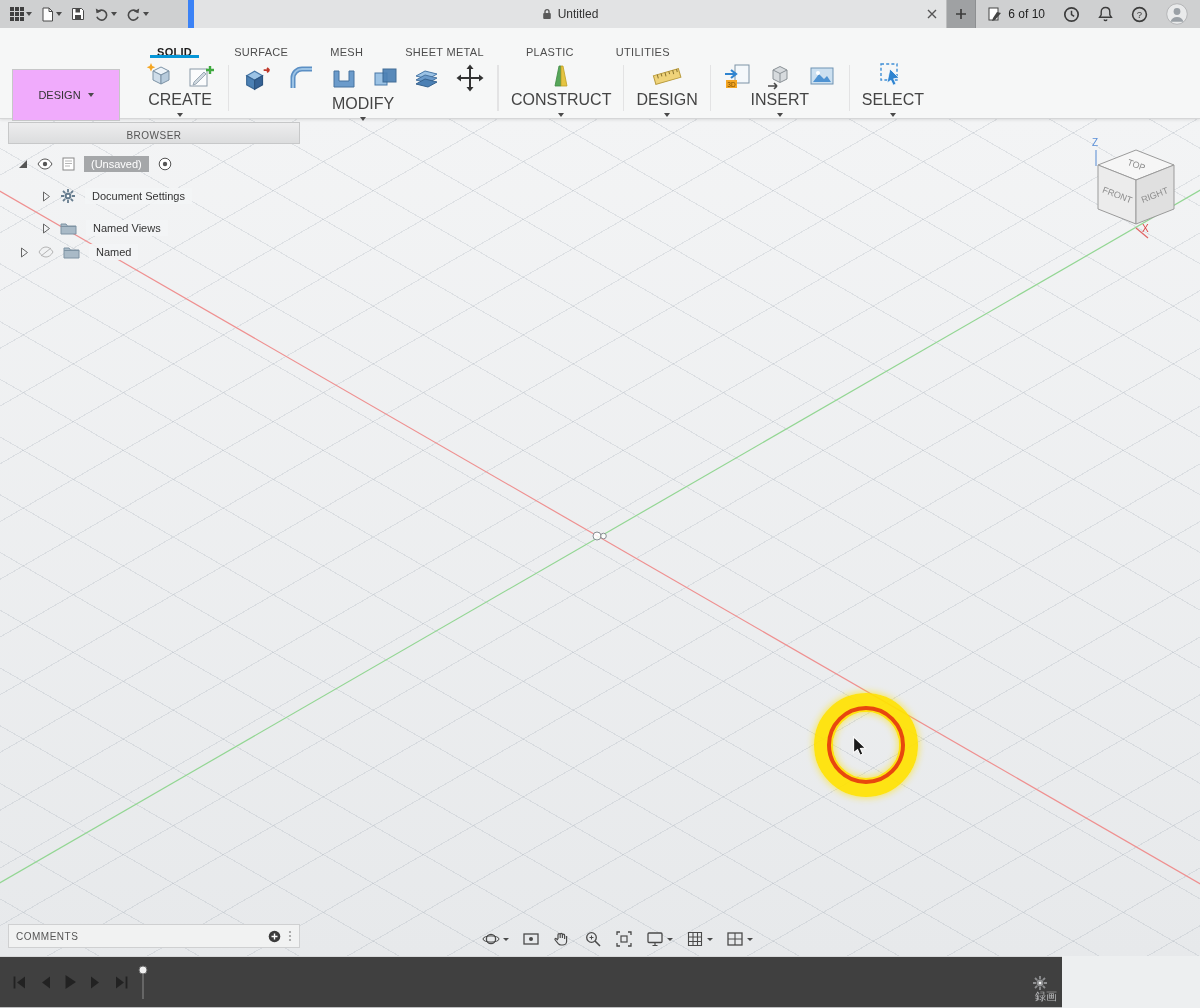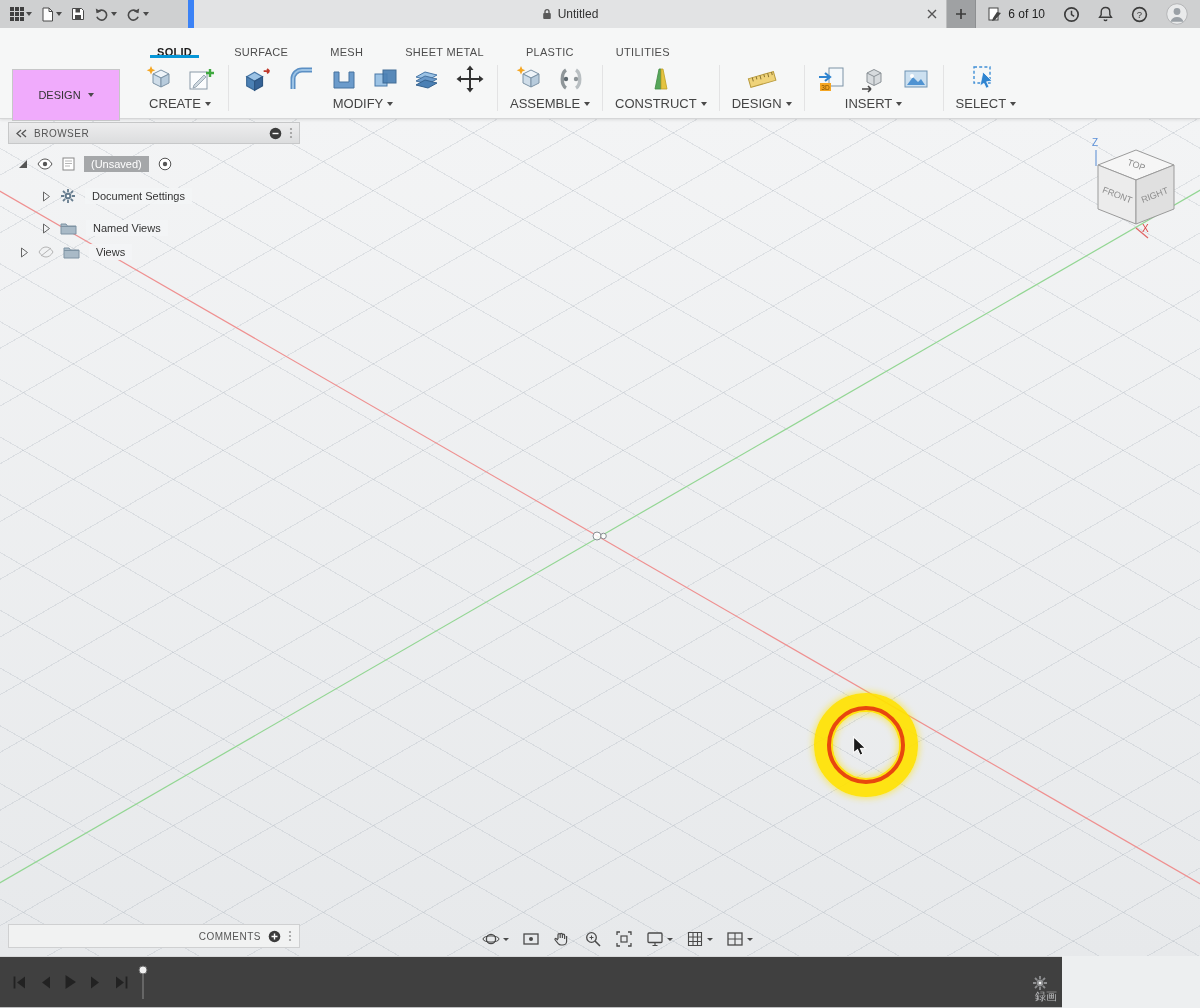--- a/index.html
+++ b/index.html
@@ -24,57 +24,57 @@
   .ribbon{position:absolute;left:0;top:28px;width:1200px;height:90px;background:#f6f7f7;border-bottom:1px solid #d5d6d7;box-shadow:0 1px 3px rgba(0,0,0,.10);z-index:40;}
   .ribbon-tabs{position:absolute;left:0;top:0;height:30px;display:flex;padding-left:136px;}
   .ribbon-tab{display:flex;align-items:flex-end;padding:0 21px;font-size:11px;color:#4d4d4d;letter-spacing:.3px;position:relative;cursor:pointer;}
   .ribbon-tab.active{color:#1a1a1a;font-weight:bold;}
   .ribbon-tab.active::after{content:"";position:absolute;left:14px;right:14px;bottom:0;height:3px;background:#0696d7;}
   .design-btn{position:absolute;left:12px;top:18px;width:106px;height:50px;border:1px solid #c6c7c8;background:#f0abfc;
               display:flex;align-items:center;justify-content:center;gap:7px;font-size:11px;color:#333;cursor:pointer;margin-top:23px;}
   .ribbon-tools{position:absolute;left:0;top:30px;height:60px;display:flex;align-items:stretch;padding-left:132px;}
   .group{display:flex;flex-direction:column;align-items:center;justify-content:space-between;padding:3px 12px 7px;}
   .group-icons{display:flex;align-items:center;gap:12px;height:38px;}
-  .group-label{display:flex;align-items:center;gap:4px;font-size:13px;color:#444;cursor:pointer;}
+  .group-label{display:flex;align-items:center;gap:4px;font-size:16px;color:#444;cursor:pointer;flex-direction:column;}
   .divider{width:1px;background:#e3e3e4;margin:7px 0;}
   .ricon{width:30px;height:30px;cursor:pointer;}
   .ricon.big{width:34px;height:34px;}
 
   
   .canvas{position:absolute;left:0;top:118px;width:1200px;height:838px;background-color:#eef0f1;
     background-image:
       repeating-linear-gradient(30deg, transparent 0 49px, rgba(150,160,172,.22) 49px 50px),
       repeating-linear-gradient(150deg, transparent 0 49px, rgba(150,160,172,.22) 49px 50px),
       linear-gradient(#f3f4f5,#e7e9eb);}
   .axes{position:absolute;left:0;top:0;}
 
   
   .browser{position:absolute;left:8px;top:4px;width:292px;}
   .panel-header{height:20px;background:linear-gradient(#ededee,#dcddde);border:1px solid #c7c8c9;
-                display:flex;align-items:center;gap:7px;padding:0 6px;font-size:10px;color:#555;}
+                display:flex;align-items:center;gap:7px;padding:0 6px;font-size:10px;color:#555;flex-direction:column;}
   .panel-header .ph-title{flex:1;letter-spacing:.5px;}
   .tree{padding-top:8px;font-size:11px;color:#333;}
   .tree-row{display:flex;align-items:center;height:24px;gap:9px;padding-left:10px;}
   .tree-row.child{padding-left:34px;margin-top:8px;}
   .label-box{background:rgba(243,244,245,.93);padding:2px 7px;cursor:pointer;}
   .label-box.selected{background:#a5a7a9;color:#fff;}
 
   
   .viewcube{position:absolute;left:1080px;top:18px;cursor:pointer;}
 
   
   .click-highlight{position:absolute;left:814px;top:575px;width:104px;height:104px;}
   .ring-yellow{position:absolute;left:0;top:0;width:104px;height:104px;box-sizing:border-box;border-radius:50%;
                border:19px solid rgba(255,226,0,.92);box-shadow:0 0 7px 1px rgba(255,226,0,.6), inset 0 0 7px 1px rgba(255,226,0,.6);}
   .ring-red{position:absolute;left:13px;top:13px;width:78px;height:78px;box-sizing:border-box;border-radius:50%;border:4.5px solid #e8470e;}
   .cursor{position:absolute;left:852px;top:618px;}
 
   
   .comments{position:absolute;left:8px;top:806px;width:292px;height:24px;box-sizing:border-box;background:#f1f2f2;border:1px solid #cfd0d1;
-            display:flex;align-items:center;gap:7px;padding:0 7px;font-size:10px;color:#555;cursor:pointer;text-align:right;}
+            display:flex;align-items:center;gap:7px;padding:0 7px;font-size:10px;color:#555;cursor:pointer;}
   .comments .c-title{flex:1;letter-spacing:.5px;}
   .navbar{position:absolute;left:480px;top:810px;display:flex;align-items:center;gap:9px;}
   .nav-item{display:flex;align-items:center;gap:3px;cursor:pointer;padding:2px;}
   .nicon{width:18px;height:18px;}
   .ncaret{width:0;height:0;border-left:3px solid transparent;border-right:3px solid transparent;border-top:3.5px solid #4a4a4a;}
 
   
   .timeline{position:absolute;left:0;top:956px;width:1062px;height:52px;box-sizing:border-box;background:#404040;
             border-top:1px solid #d8d9da;border-bottom:1px solid #bfc0c1;}
   .playback{position:absolute;left:12px;top:17px;display:flex;align-items:center;gap:13px;}
@@ -275,40 +275,20 @@
             <path d="M28.5 15l-4.5-3.5v7z" fill="#333"></path>
           </svg>
       </div>
       <div class="group-label">
           <span>MODIFY</span>
           <span class="caret"></span>
         </div>
     </div>
     <div class="divider"></div>
 
-    <div class="group">
-      <div class="group-icons">
-        <svg class="ricon" viewBox="0 0 30 30">
-            <path d="M9 10l8-4 8 4-8 4z" fill="#eef4f9" stroke="#7d93a6"></path>
-            <path d="M9 10v9l8 4v-9z" fill="#cfdde9" stroke="#7d93a6"></path>
-            <path d="M17 14l8-4v9l-8 4z" fill="#b7cbdc" stroke="#7d93a6"></path>
-            <path d="M7 2l1.3 3 3 1.2-3 1.3L7 10.6 5.7 7.5l-3-1.3 3-1.2z" fill="#f5a623"></path>
-          </svg>
-        <svg class="ricon" viewBox="0 0 30 30">
-            <path d="M10 6C5 9 5 21 10 24" fill="none" stroke="#8f9699" stroke-width="3.4"></path>
-            <path d="M20 6c5 3 5 15 0 18" fill="none" stroke="#b9bfc2" stroke-width="3.4"></path>
-            <circle cx="10" cy="15" r="2.2" fill="#5f6a70"></circle>
-            <circle cx="20" cy="15" r="2.2" fill="#8f9699"></circle>
-          </svg>
-      </div>
-      <div class="group-label">
-          <span>ASSEMBLE</span>
-          <span class="caret"></span>
-        </div>
-    </div>
     <div class="divider"></div>
 
     <div class="group">
       <div class="group-icons">
         <svg class="ricon" viewBox="0 0 30 30">
             <path d="M9 25L13 5h2v20z" fill="#57a65a" stroke="#3f8a42" stroke-width=".8"></path>
             <path d="M15 5h2l4 20h-6z" fill="#e5c441" stroke="#bfa026" stroke-width=".8"></path>
           </svg>
       </div>
       <div class="group-label">
@@ -447,21 +427,21 @@
             <path d="M1.5 1l6 4.5-6 4.5z" fill="none" stroke="#666"></path>
           </svg>
         <svg width="16" height="12" viewBox="0 0 16 12">
             <path d="M1 6C3 2.5 5.5 1 8 1s5 1.5 7 5c-2 3.5-4.5 5-7 5S3 9.5 1 6z" fill="none" stroke="#b3b3b3"></path>
             <path d="M3 10L13 2" stroke="#b3b3b3"></path>
           </svg>
         <svg width="17" height="13" viewBox="0 0 17 13">
             <path d="M1 2h5l1.5 2H16v8H1z" fill="#a9bac7" stroke="#7e93a3"></path>
             <path d="M1 4.5h15" stroke="#7e93a3"></path>
           </svg>
-        <span class="label-box">Views</span>
+        <span class="label-box">Named</span>
       </div>
     </div>
   </div>
 
   <svg class="viewcube" width="118" height="118" viewBox="0 0 118 118">
     <path d="M16 30v-16" stroke="#6f9bd8" stroke-width="1.2"></path>
     <text x="12" y="10" font-size="10" fill="#5a8fd8">Z</text>
     <path d="M56 92l12 10" stroke="#e06666" stroke-width="1.2"></path>
     <text x="62" y="96" font-size="10" fill="#d44">X</text>
     <path d="M56 14l38 15-38 15-38-15z" fill="#f6f6f6" stroke="#9b9b9b"></path>

